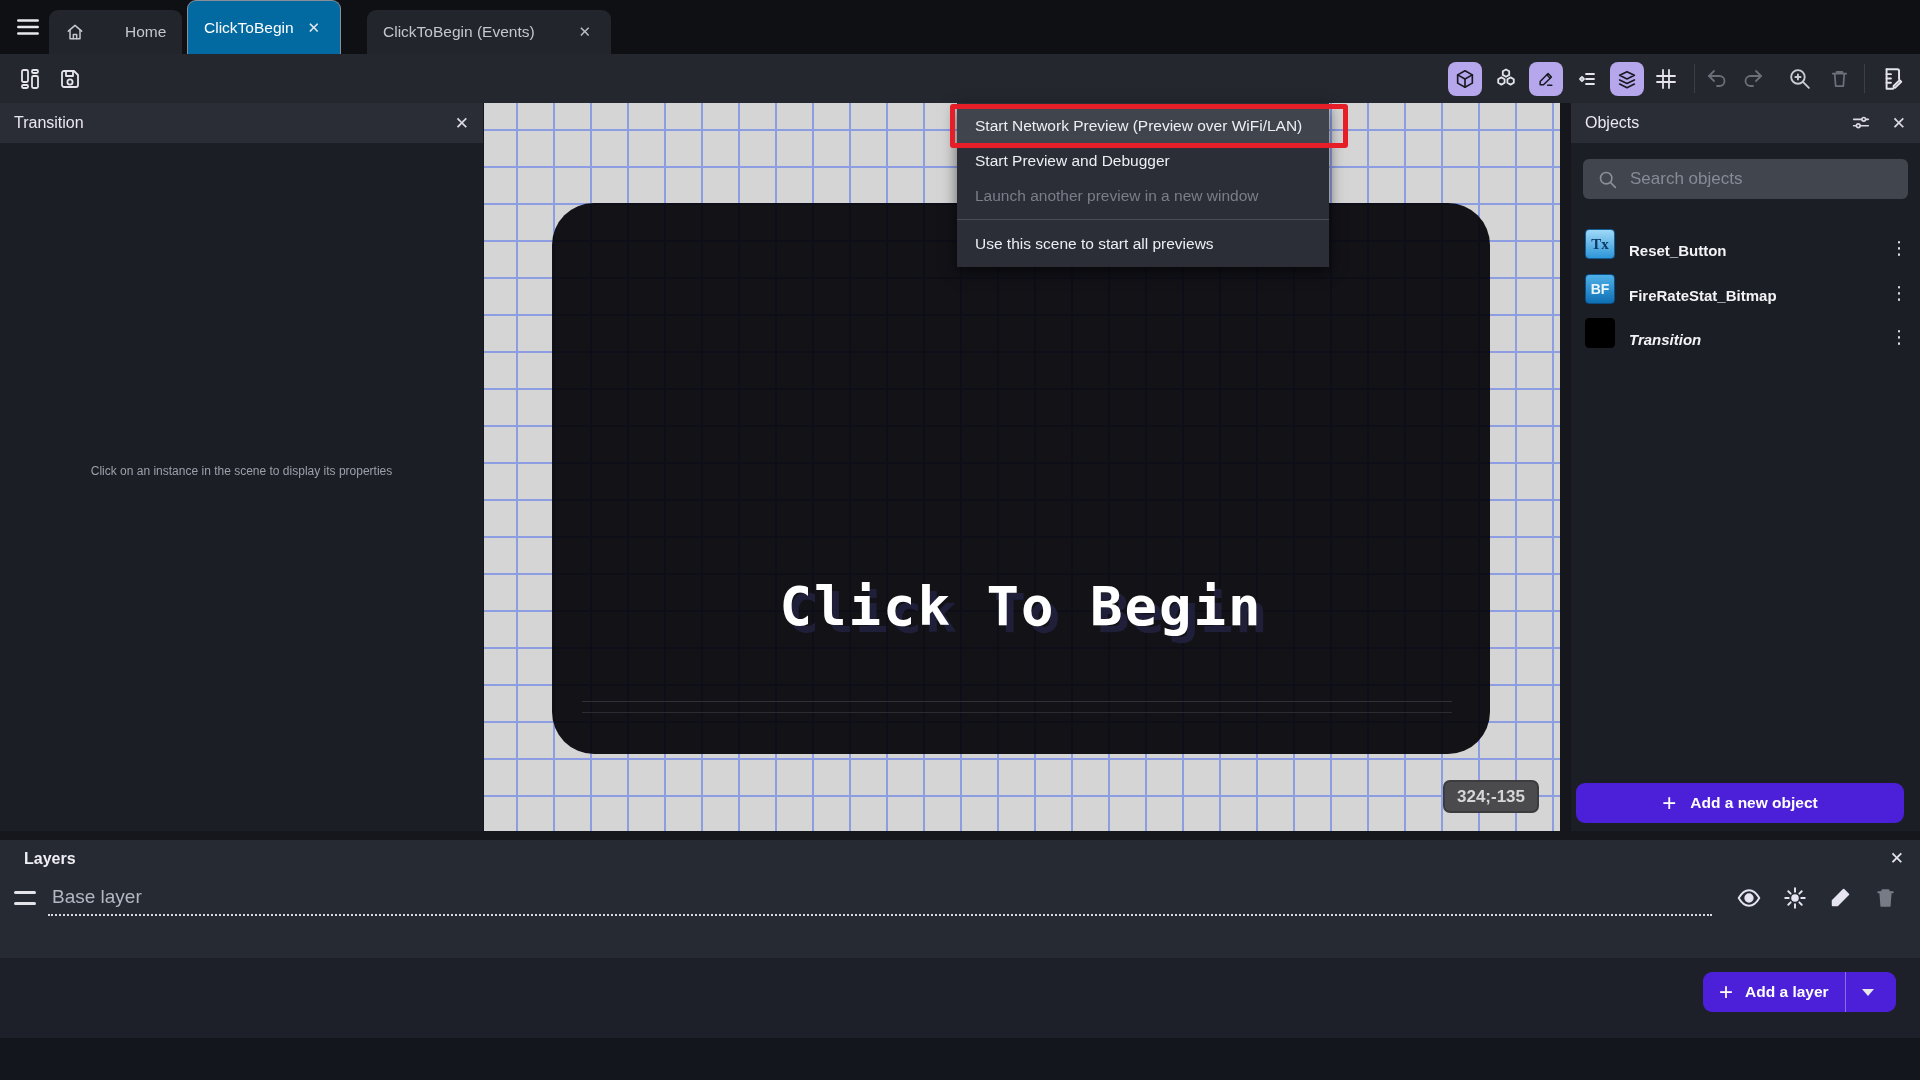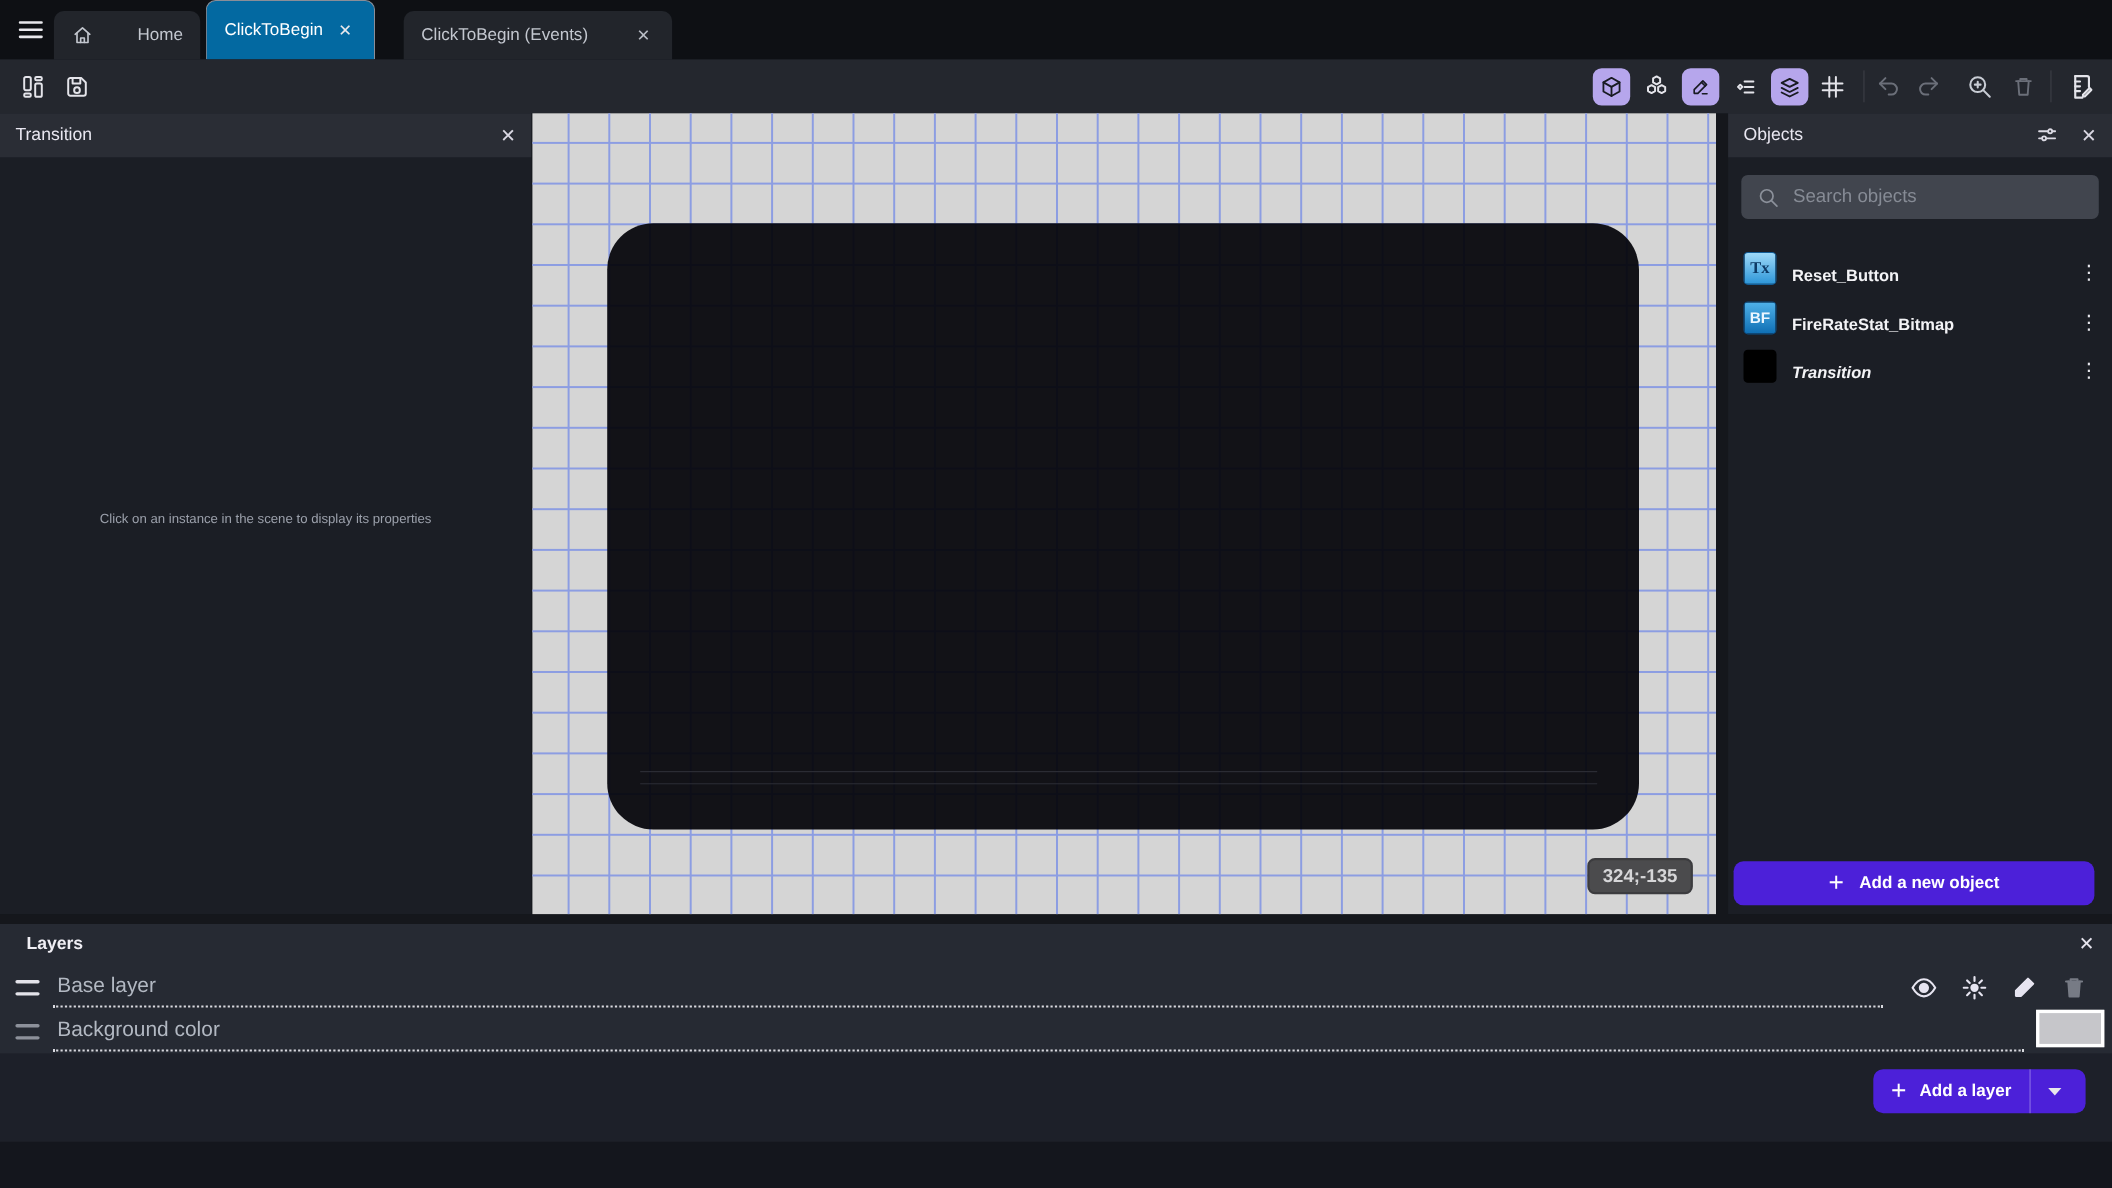--- a/index.html
+++ b/index.html
@@ -247,26 +247,35 @@
   <div class="properties">
     <div class="panel-header">
       <span>Transition</span>
       <span class="panel-close">✕</span>
     </div>
     <div class="prop-msg">Click on an instance in the scene to display its properties</div>
   </div>
 
   <div class="canvas">
     <div class="scene-rect">
+      <div class="scene-text">Click To Begin</div>
       <div class="scene-line1"></div>
       <div class="scene-line2"></div>
     </div>
     <div class="coord-badge">324;-135</div>
   </div>
 
+  <div class="menu">
+    <div class="red-box"></div>
+    <div class="menu-item hover">Start Network Preview (Preview over WiFi/LAN)</div>
+    <div class="menu-item">Start Preview and Debugger</div>
+    <div class="menu-item disabled">Launch another preview in a new window</div>
+    <div class="menu-sep"></div>
+    <div class="menu-item">Use this scene to start all previews</div>
+  </div>
 
   <div class="objects">
     <div class="panel-header">
       <span>Objects</span>
       <span class="obj-header-icons">
         <svg class="ic" width="22" height="22" viewBox="0 0 24 24">
             <path d="M4 8h16"></path>
             <circle cx="15" cy="8" r="2" fill="#2a2d35"></circle>
             <path d="M4 15h16"></path>
             <circle cx="9" cy="15" r="2" fill="#2a2d35"></circle>
@@ -327,29 +336,20 @@
         <svg class="ic" width="25" height="25" viewBox="0 0 24 24">
             <path d="M15 4.5 L19.5 9 L9 19.5 H4.5 V15 Z" fill="currentColor"></path>
           </svg>
         <svg class="ic dim" width="25" height="25" viewBox="0 0 24 24" style="color:#777b85">
             <path d="M5 7h14M9 7V5h6v2"></path>
             <path d="M7 7l1 13h8l1-13" fill="currentColor"></path>
           </svg>
       </div>
     </div>
 
-    <div class="layer-row row-bg">
-      <div class="drag-handle dim">
-          <span></span>
-          <span></span>
-        </div>
-      <div class="layer-name">Background color</div>
-      <div class="layer-underline ul-bg"></div>
-      <div class="color-swatch"></div>
-    </div>
   </div>
 
   <div class="bottom"></div>
   <div class="bottom-strip"></div>
   <div class="add-layer-btn">
     <div class="add-layer-main">
       <span class="plus-glyph">+</span>
       <span>Add a layer</span>
     </div>
     <div class="add-layer-caret">

